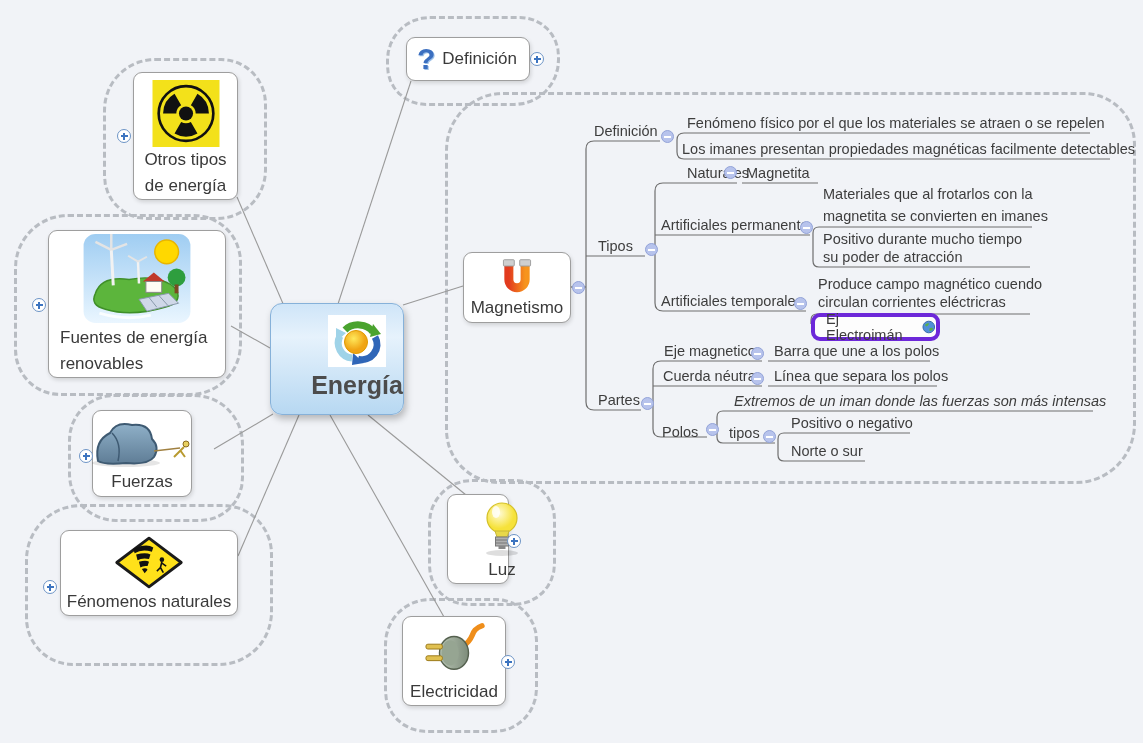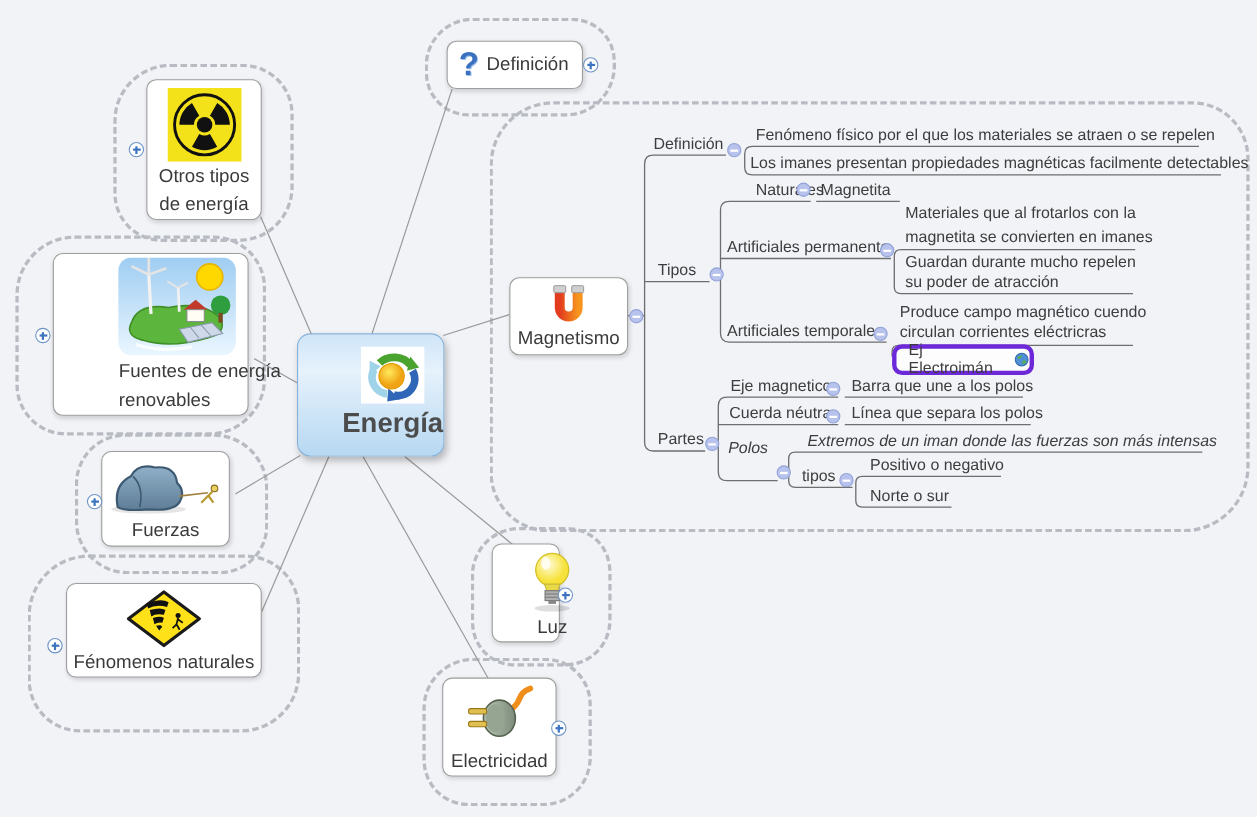--- a/index.html
+++ b/index.html
@@ -122,21 +122,21 @@
       <circle cx="38" cy="38" r="8" fill="#111"></circle>
       <path d="M51 60.6 A26 26 0 0 1 25 60.6 L32.5 47.5 A11 11 0 0 0 43.5 47.5 Z" fill="#111"></path>
       <path d="M12 38 A26 26 0 0 1 25 15.5 L32.5 28.5 A11 11 0 0 0 27 38 Z" fill="#111"></path>
       <path d="M51 15.5 A26 26 0 0 1 64 38 L49 38 A11 11 0 0 0 43.5 28.5 Z" fill="#111"></path>
     </svg>
     <span class="nlabel">Otros tipos</span>
     <span class="nlabel">de energía</span>
   </div>
   <div class="plus" style="left:117px;top:129px;"></div>
 
-  <div class="node" style="left:48px;top:230px;width:178px;height:148px;justify-content:flex-start;padding-left:48px;">
+  <div class="node" style="left:48px;top:230px;width:178px;height:148px;justify-content:flex-start;">
     <svg width="112" height="92" viewBox="0 0 112 92" style="margin-top:3px;">
       <defs>
           <linearGradient id="skyG" x1="0" y1="0" x2="0" y2="1">
         <stop offset="0%" stop-color="#9fcdf2"></stop>
             <stop offset="100%" stop-color="#eaf6ff"></stop>
       </linearGradient>
         </defs>
       <rect x="2" y="0" width="108" height="90" rx="12" fill="url(#skyG)"></rect>
       <circle cx="86" cy="18" r="12" fill="#ffd800" stroke="#e8b500" stroke-width="1.5"></circle>
       <path d="M14 60 Q20 42 48 46 Q80 40 96 56 Q102 70 84 74 Q50 84 24 76 Q8 72 14 60 Z" fill="#5cb53c" stroke="#3f8f28" stroke-width="1.5"></path>
@@ -156,21 +156,21 @@
       <line x1="78" y1="62" x2="87" y2="72" stroke="#8899aa" stroke-width="1"></line>
       <path d="M18 80 Q45 88 70 82" stroke="#ffffff" stroke-width="3" fill="none" opacity="0.8"></path>
     </svg>
     <div style="width:100%;padding:0 11px;box-sizing:border-box;">
       <div class="nlabel">Fuentes de energía</div>
       <div class="nlabel">renovables</div>
     </div>
   </div>
   <div class="plus" style="left:32px;top:298px;"></div>
 
-  <div class="node" style="left:92px;top:410px;width:117px;height:87px;justify-content:flex-start;">
+  <div class="node" style="left:92px;top:410px;width:100px;height:87px;justify-content:flex-start;">
     <svg width="108" height="52" viewBox="0 0 108 52" style="margin-top:6px;">
       <defs>
           <linearGradient id="rockG" x1="0" y1="0" x2="0" y2="1">
         <stop offset="0%" stop-color="#8fb0c8"></stop>
             <stop offset="100%" stop-color="#5f7d96"></stop>
       </linearGradient>
         </defs>
       <ellipse cx="38" cy="46" rx="34" ry="4" fill="rgba(0,0,0,0.1)"></ellipse>
       <path d="M10 44 Q6 24 22 16 Q28 4 44 8 Q62 6 64 22 Q72 30 66 40 Q60 48 38 46 Q16 48 10 44 Z" fill="url(#rockG)" stroke="#3e5a72" stroke-width="2"></path>
       <path d="M24 16 Q34 26 30 44" stroke="#3e5a72" stroke-width="1.5" fill="none"></path>
@@ -237,42 +237,42 @@
   <span class="trow" style="left:687px;top:115px;">Fenómeno físico por el que los materiales se atraen o se repelen</span>
   <span class="trow" style="left:682px;top:141px;">Los imanes presentan propiedades magnéticas facilmente detectables</span>
 
   <span class="trow" style="left:598px;top:238px;">Tipos</span>
   <span class="trow" style="left:660px;top:165px;margin-left:27px;">Naturales</span>
   <span class="trow" style="left:746px;top:165px;">Magnetita</span>
 
   <span class="trow" style="left:661px;top:217px;">Artificiales permanente</span>
   <span class="trow" style="left:823px;top:186px;">Materiales que al frotarlos con la</span>
   <span class="trow" style="left:823px;top:208px;">magnetita se convierten en imanes</span>
-  <span class="trow" style="left:823px;top:231px;">Guardan durante mucho repelen</span>
+  <span class="trow" style="left:823px;top:231px;">Positivo durante mucho tiempo</span>
   <span class="trow" style="left:823px;top:249px;">su poder de atracción</span>
 
   <span class="trow" style="left:661px;top:293px;">Artificiales temporales</span>
   <span class="trow" style="left:818px;top:276px;">Produce campo magnético cuendo</span>
   <span class="trow" style="left:818px;top:294px;">circulan corrientes eléctricras</span>
 
   <div class="ejbox">
     <span>Ej Electroimán</span>
     <svg width="14" height="14" viewBox="0 0 14 14">
       <circle cx="7" cy="7" r="6" fill="#5090d8" stroke="#356aa8" stroke-width="1"></circle>
       <path d="M3 5 Q5 2.5 7.5 3.5 Q6.5 6 4.5 6.5 Z M8 8 Q11 7 11.5 9 Q10 11.5 7.5 11 Z" fill="#58b048"></path>
     </svg>
   </div>
 
   <span class="trow" style="left:598px;top:392px;">Partes</span>
   <span class="trow" style="left:664px;top:343px;">Eje magnetico</span>
   <span class="trow" style="left:774px;top:343px;">Barra que une a los polos</span>
   <span class="trow" style="left:663px;top:368px;">Cuerda néutra</span>
   <span class="trow" style="left:774px;top:368px;">Línea que separa los polos</span>
   <span class="trow" style="left:734px;top:393px;font-style:italic;">Extremos de un iman donde las fuerzas son más intensas</span>
-  <span class="trow" style="left:662px;top:400px;font-style:italic;">Polos</span>
+  <span class="trow" style="left:662px;top:424px;">Polos</span>
   <span class="trow" style="left:729px;top:425px;">tipos</span>
   <span class="trow" style="left:791px;top:415px;">Positivo o negativo</span>
   <span class="trow" style="left:791px;top:443px;">Norte o sur</span>
 
   <div class="minus" style="left:661px;top:130px;"></div>
   <div class="minus" style="left:645px;top:243px;"></div>
   <div class="minus" style="left:724px;top:166px;"></div>
   <div class="minus" style="left:800px;top:221px;"></div>
   <div class="minus" style="left:794px;top:297px;"></div>
   <div class="minus" style="left:641px;top:397px;"></div>

